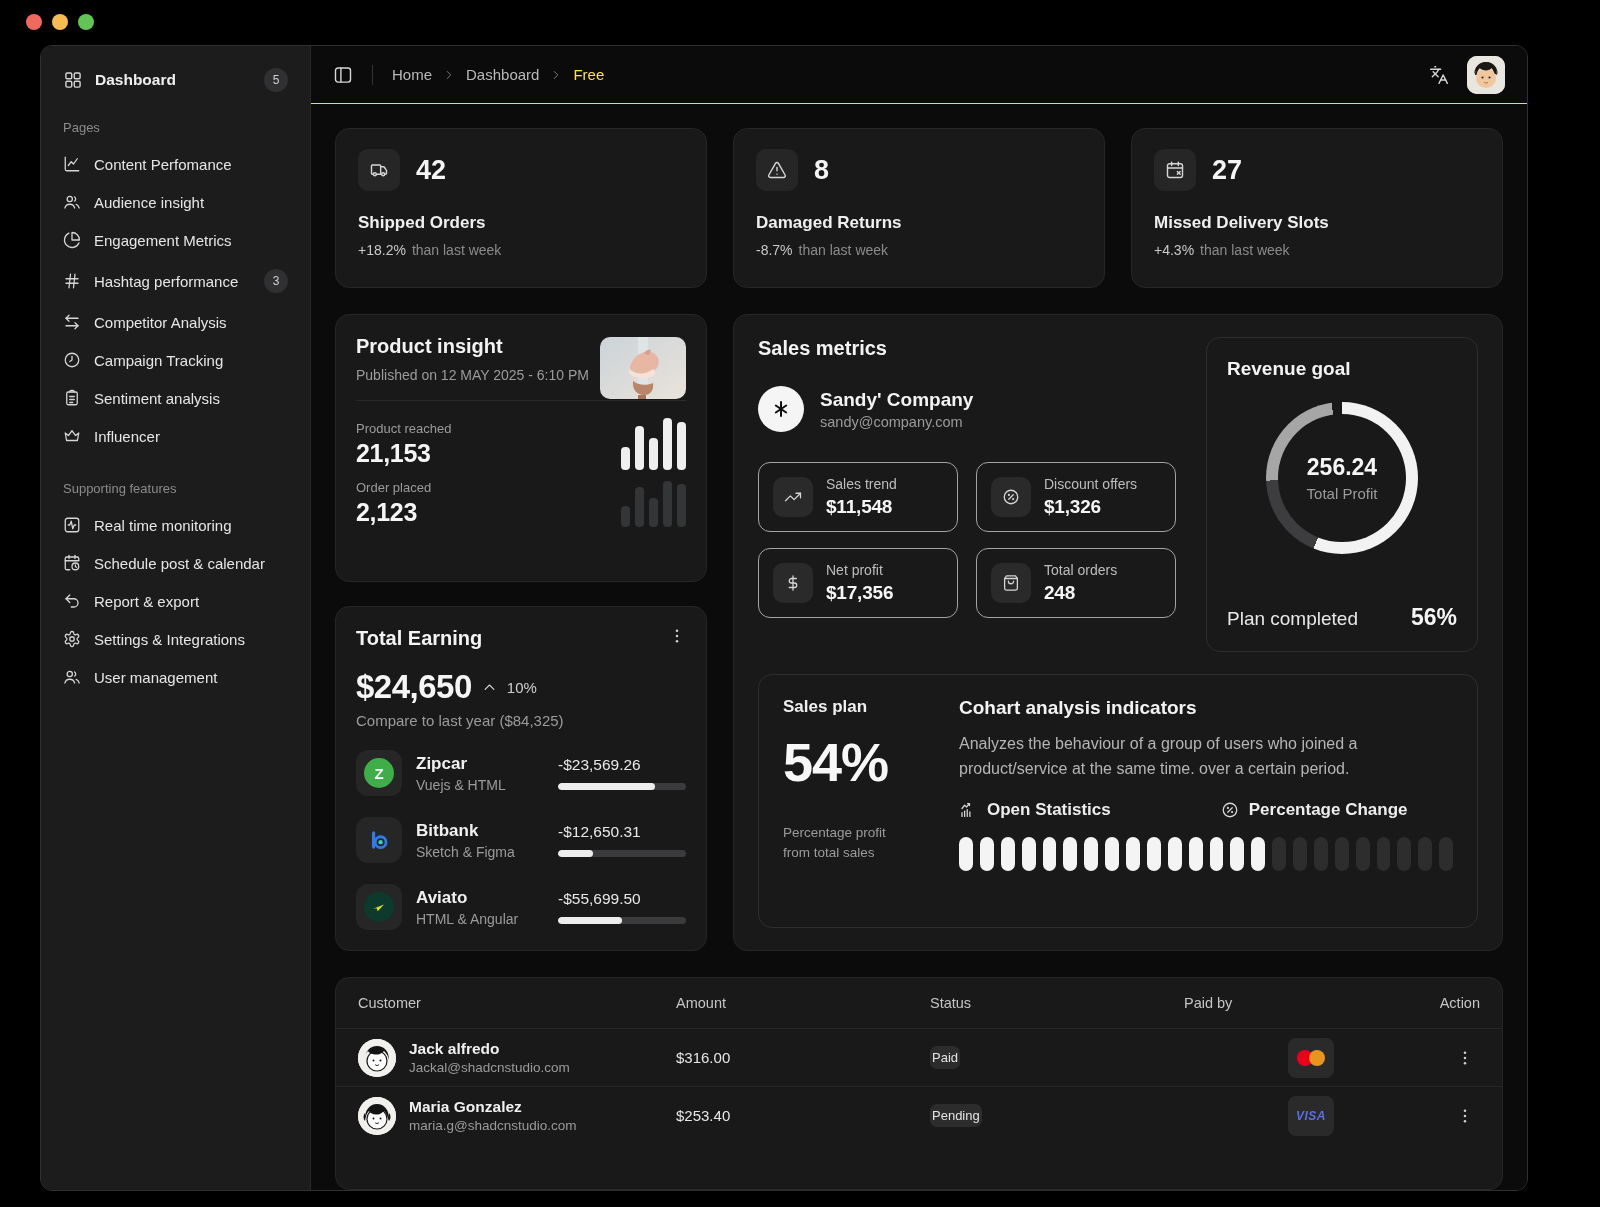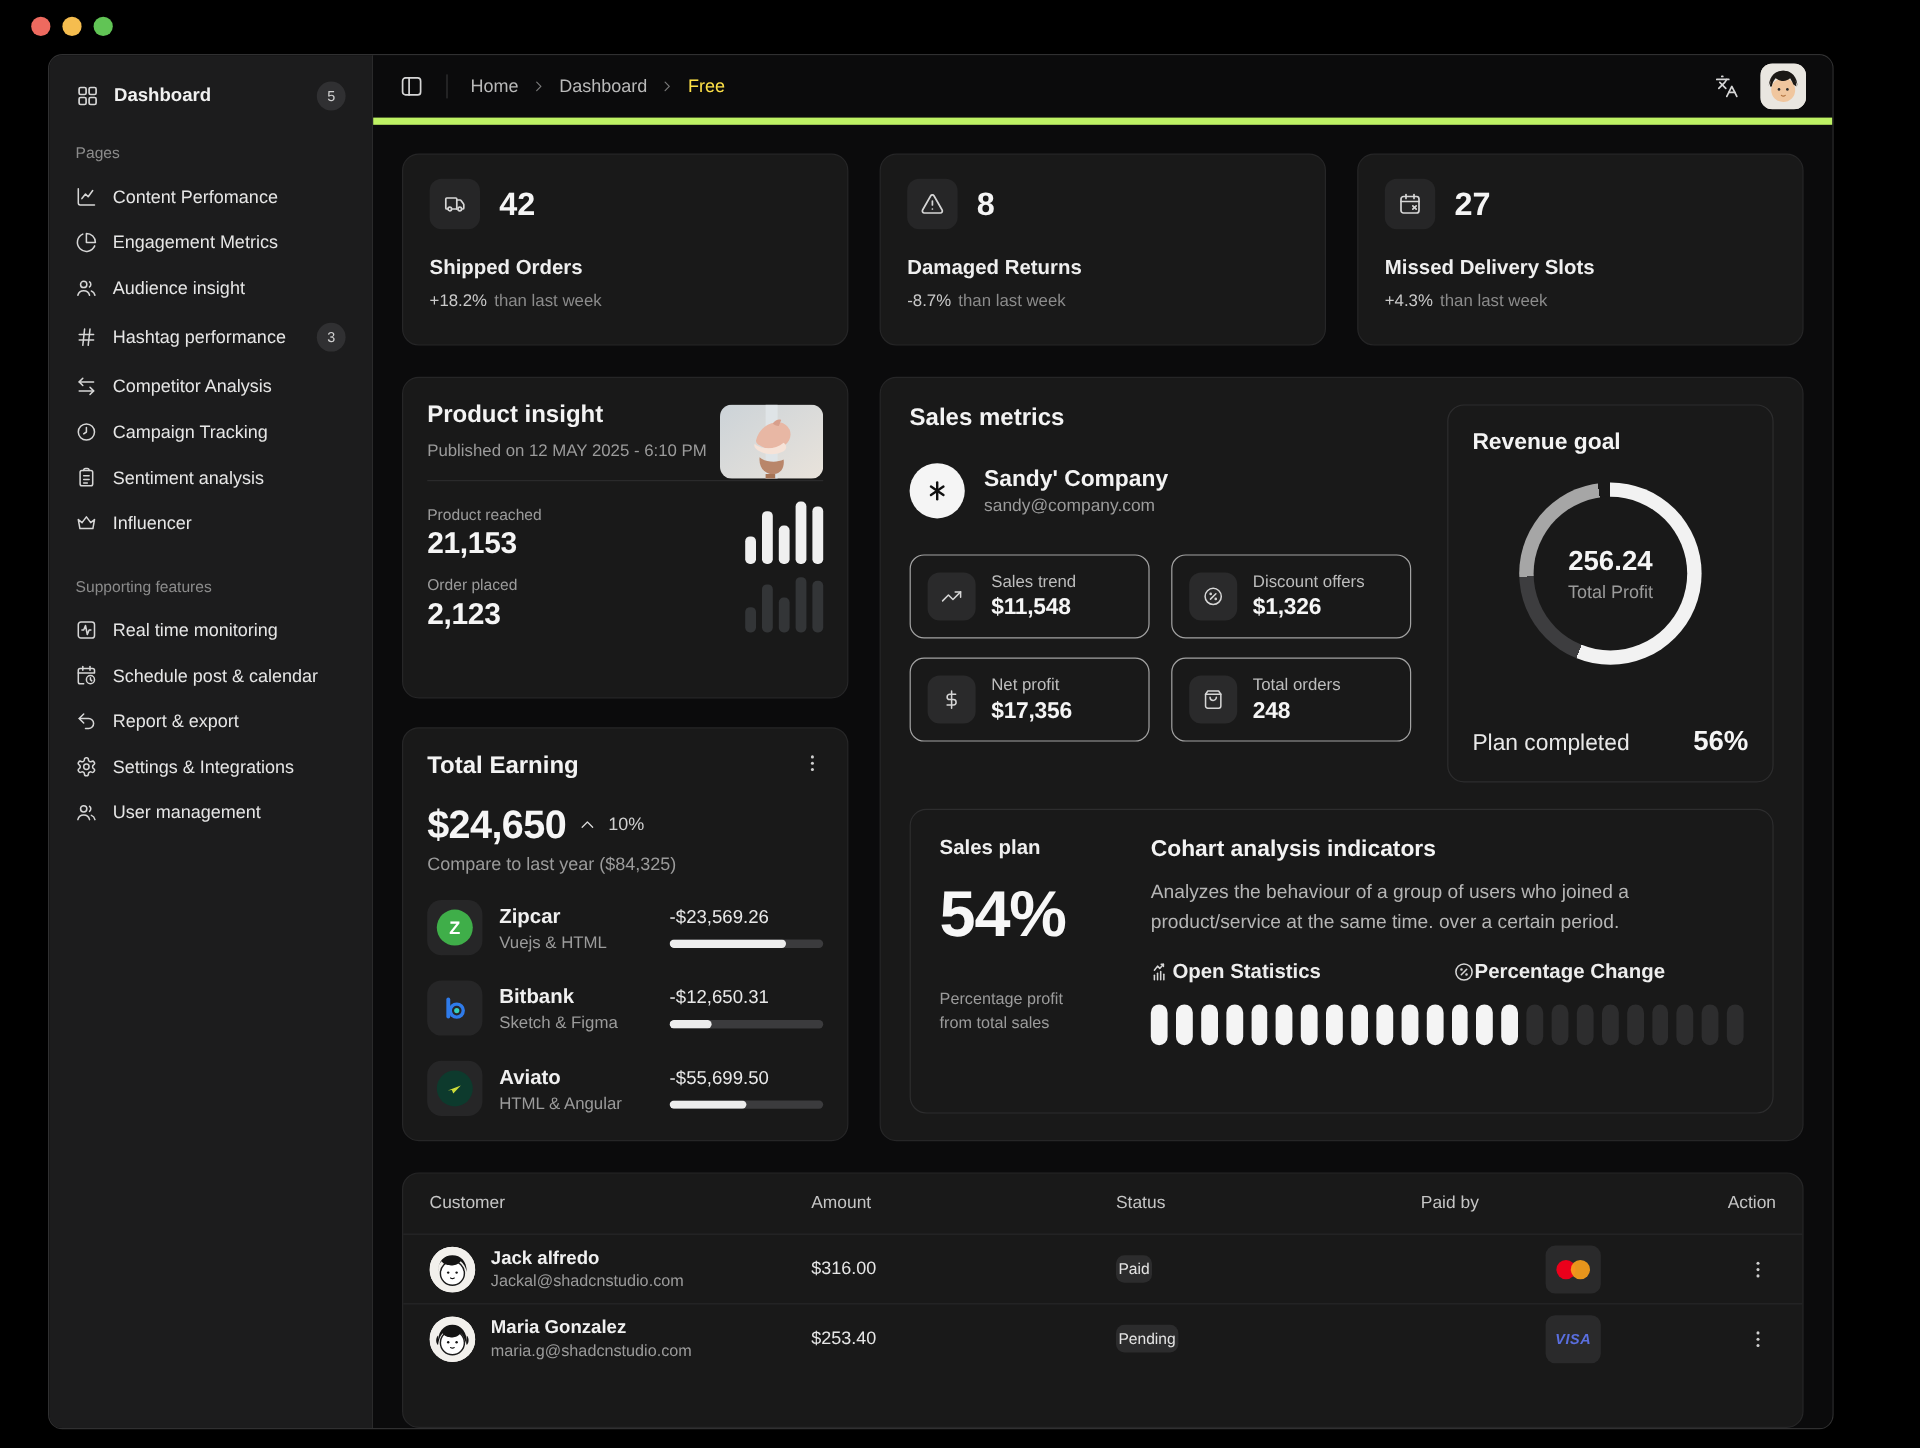--- a/index.html
+++ b/index.html
@@ -22,21 +22,21 @@
   .sec-label { font-size:13px; color:#8b8b8b; margin:16px 8px 10px; }
   .side-item { display:flex; align-items:center; gap:13px; padding:10px 8px; border-radius:8px;
                font-size:15px; color:#e6e6e6; cursor:default; }
   .side-item .badge { width:24px; }
   .ic { width:18px; height:18px; stroke:#d6d6d6; fill:none; stroke-width:1.7; stroke-linecap:round; stroke-linejoin:round; flex:0 0 auto; }
   .ic20 { width:20px; height:20px; }
 
   
   .main { flex:1; display:flex; flex-direction:column; min-width:0; background:#0b0b0c; }
   .topbar { height:58px; flex:0 0 58px; display:flex; align-items:center; gap:19px; padding:0 22px;
-            border-bottom:6px solid #bef264; }
+            border-bottom:1px solid #bef264; }
   .vdiv { width:1px; height:20px; background:#343435; }
   .crumb { display:flex; align-items:center; gap:10px; font-size:15px; color:#b9b9b9; }
   .crumb .sep { width:14px; height:14px; stroke:#7a7a7a; }
   .crumb .current { color:#fde047; }
   .top-right { margin-left:auto; display:flex; align-items:center; gap:18px; }
   .avatar-sq { width:38px; height:38px; border-radius:10px; background:#e9e6e0; overflow:hidden; }
 
   
   .content { flex:1; padding:24px 24px 0; display:flex; flex-direction:column; gap:26px; min-height:0; }
   .card { background:#191919; border:1px solid #262627; border-radius:14px; }
@@ -119,21 +119,21 @@
   
   .plan-card { grid-column:1 / span 2; border:1px solid #2d2d2e; border-radius:14px; padding:22px 24px; display:flex; gap:26px; }
   .plan-left { width:150px; flex:0 0 150px; }
   .plan-title { font-size:17px; font-weight:700; color:#efefef; }
   .plan-pct { font-size:54px; font-weight:700; color:#f7f7f7; margin-top:14px; letter-spacing:-1px; }
   .plan-sub { margin-top:30px; font-size:13.5px; color:#9b9b9b; line-height:1.5; width:120px; }
   .plan-right { flex:1; min-width:0; }
   .cohort-title { font-size:19px; font-weight:700; color:#f3f3f3; }
   .cohort-desc { margin-top:13px; font-size:16px; color:#b5b5b5; line-height:1.55; max-width:530px; }
   .cohort-links { margin-top:18px; display:flex; gap:110px; }
-  .cohort-link { display:flex; align-items:center; font-size:17px; font-weight:700; color:#ededed; }
+  .cohort-link { display:flex; align-items:center; gap:10px; font-size:17px; font-weight:700; color:#ededed; }
   .pills { margin-top:17px; display:flex; gap:7px; }
   .pills i { width:14px; height:34px; border-radius:8px; background:#2d2d2e; display:block; }
   .pills i.on { background:#f4f4f4; }
 
   
   .table-card { flex:1; display:flex; flex-direction:column; overflow:hidden; }
   .t-head, .t-row { display:grid; grid-template-columns:318px 254px 254px 220px 1fr; align-items:center; padding:0 22px; }
   .t-head { height:50px; font-size:14.5px; color:#c5c5c5; }
   .t-head .right, .t-row .right { text-align:right; }
   .t-row { height:58px; border-top:1px solid #272728; font-size:15px; color:#e6e6e6; }
@@ -177,33 +177,33 @@
 
     <div class="side-item">
       <svg class="ic" viewBox="0 0 24 24">
           <path d="M3 3v16a2 2 0 0 0 2 2h16"></path>
           <path d="m7 14 4-5 3 3 5-7"></path>
         </svg>
       <span>Content Perfomance</span>
     </div>
     <div class="side-item">
       <svg class="ic" viewBox="0 0 24 24">
-          <path d="M21.2 15.9A10 10 0 1 1 8 2.8"></path>
-          <path d="M22 12A10 10 0 0 0 12 2v10z"></path>
-        </svg>
-      <span>Engagement Metrics</span>
-    </div>
-    <div class="side-item">
-      <svg class="ic" viewBox="0 0 24 24">
           <circle cx="9" cy="8" r="3.5"></circle>
           <path d="M2.5 20c.8-3 3.3-5 6.5-5s5.7 2 6.5 5"></path>
           <path d="M15.5 5.2a3.5 3.5 0 0 1 0 5.6"></path>
           <path d="M17.5 15.3c2 .7 3.4 2.3 4 4.7"></path>
         </svg>
       <span>Audience insight</span>
+    </div>
+    <div class="side-item">
+      <svg class="ic" viewBox="0 0 24 24">
+          <path d="M21.2 15.9A10 10 0 1 1 8 2.8"></path>
+          <path d="M22 12A10 10 0 0 0 12 2v10z"></path>
+        </svg>
+      <span>Engagement Metrics</span>
     </div>
     <div class="side-item">
       <svg class="ic" viewBox="0 0 24 24">
           <line x1="4" y1="9" x2="20" y2="9"></line>
           <line x1="4" y1="15" x2="20" y2="15"></line>
           <line x1="10" y1="3" x2="8" y2="21"></line>
           <line x1="16" y1="3" x2="14" y2="21"></line>
         </svg>
       <span>Hashtag performance</span>
       <span class="badge">3</span>

